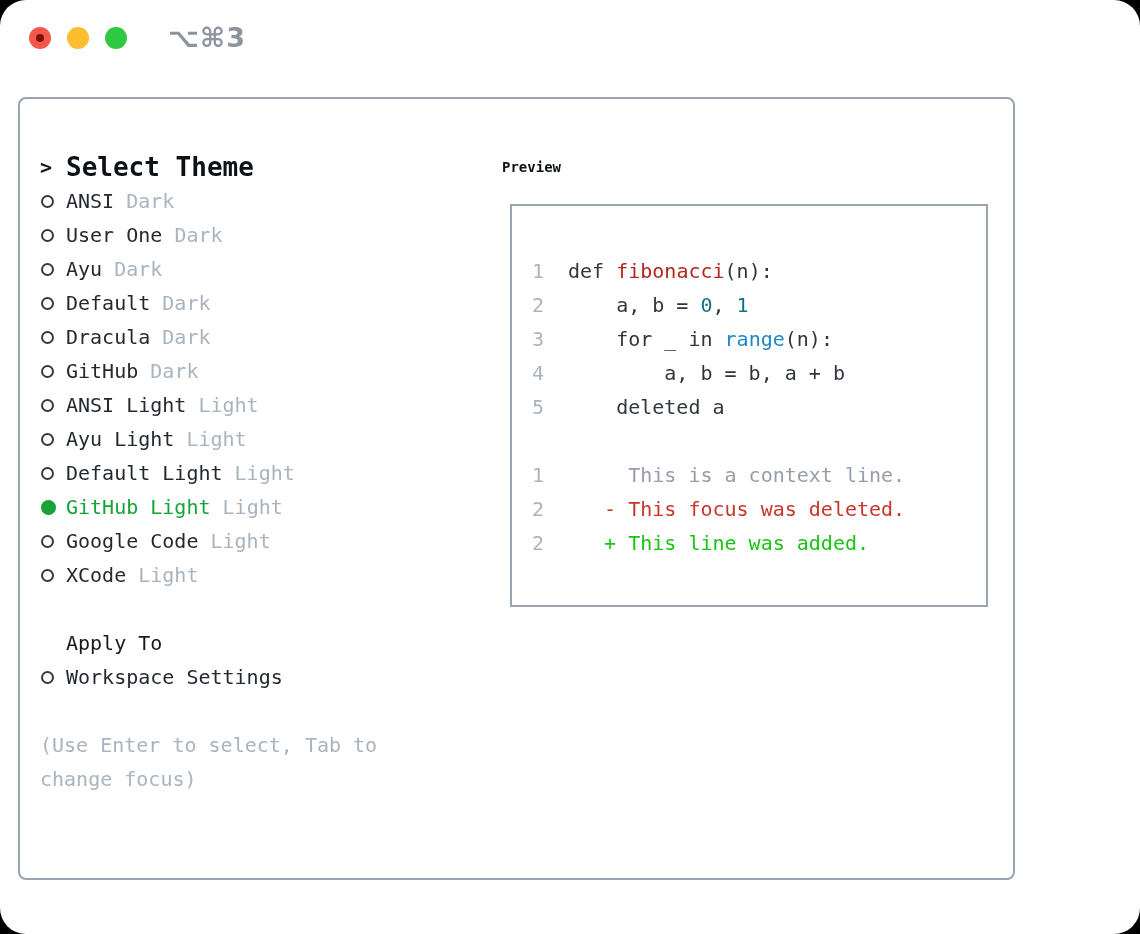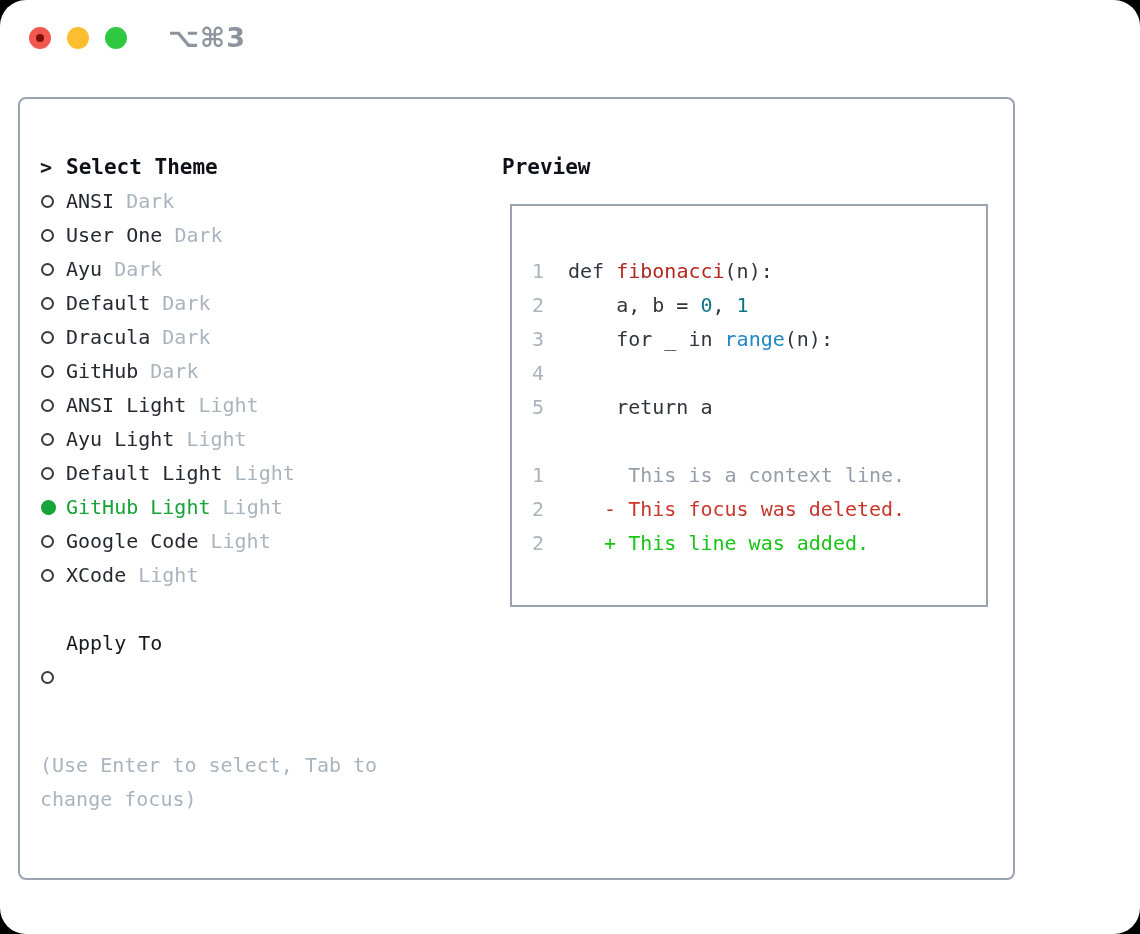--- a/index.html
+++ b/index.html
@@ -25,33 +25,33 @@
 
   
   .panel{position:absolute;left:18px;top:97px;width:997px;height:783px;background:#fff;
          border:2px solid var(--border);border-radius:8px;}
 
   
   .left-col{position:absolute;left:20px;top:51px;width:460px;font-size:20px;color:var(--text);}
   .row{display:flex;align-items:center;height:34px;white-space:pre;}
   .marker-col{width:26px;display:flex;align-items:center;justify-content:flex-start;flex:0 0 26px;}
   .hdr-row .hdr-marker{color:#16191d;font-weight:bold;font-size:20px;}
-  .hdr-label{font-weight:bold;color:#0d1117;font-size:21px;}
+  .hdr-label{font-weight:bold;color:#0d1117;font-size:26px;}
   .radio{width:13px;height:13px;border-radius:50%;border:2px solid #343a42;margin-left:1px;}
   .radio.sel{border:none;background:var(--green);width:15px;height:15px;}
   .theme-name{color:var(--text);}
   .row.sel .theme-name{color:var(--green);text-align:right;}
   .variant{color:var(--muted);}
   .spacer{height:34px;}
   .apply-hdr{color:#16191d;}
-  .hint{margin-top:54px;width:400px;color:var(--muted);line-height:34px;white-space:pre-wrap;}
+  .hint{margin-top:34px;width:400px;color:var(--muted);line-height:34px;white-space:pre-wrap;}
 
   
   .preview-label{position:absolute;left:482px;top:51px;height:34px;display:flex;align-items:center;
-                 font-size:21px;font-weight:bold;color:#0d1117;}
+                 font-size:14px;font-weight:bold;color:#0d1117;}
   .preview-box{position:absolute;left:490px;top:105px;width:478px;height:403px;
                border:2px solid var(--border);padding:48px 0 0 20px;overflow:hidden;}
   .code-line{display:flex;height:34px;align-items:center;font-size:20px;white-space:pre;}
   .ln{width:24px;flex:0 0 24px;margin-right:12px;color:var(--muted);}
   .tok-plain{color:#30363d;}
   .tok-func{color:var(--func);}
   .tok-number{color:var(--num);}
   .tok-builtin{color:var(--builtin);}
   .tok-context{color:var(--context);}
   .tok-deleted{color:var(--deleted);}
@@ -93,35 +93,35 @@
         </div>
 
       <div class="spacer"></div>
 
       <div class="row">
         <span class="marker-col"></span>
         <span class="apply-hdr">Apply To</span>
       </div>
 
       <div id="apply-list">
-          <div class="row"><span class="marker-col"><span class="radio"></span></span></div>
+          <div class="row"><span class="marker-col"><span class="radio"></span></span><span class="theme-name">Workspace Settings</span></div>
         </div>
 
       <div class="hint">(Use Enter to select, Tab to change focus)</div>
     </div>
 
     <div class="preview-label">Preview</div>
 
     <div class="preview-box">
       <div id="code-block">
           <div class="code-line"><span class="ln">1</span><span class="tok-plain">def </span><span class="tok-func">fibonacci</span><span class="tok-plain">(n):</span></div>
           <div class="code-line"><span class="ln">2</span><span class="tok-plain">    a, b = </span><span class="tok-number">0</span><span class="tok-plain">, </span><span class="tok-number">1</span></div>
           <div class="code-line"><span class="ln">3</span><span class="tok-plain">    for _ in </span><span class="tok-builtin">range</span><span class="tok-plain">(n):</span></div>
-          <div class="code-line"><span class="ln">4</span></div>
-          <div class="code-line"><span class="ln">5</span><span class="tok-plain">    return a</span></div>
+          <div class="code-line"><span class="ln">4</span><span class="tok-plain">        a, b = b, a + b</span></div>
+          <div class="code-line"><span class="ln">5</span><span class="tok-plain">    deleted a</span></div>
           <div class="code-line"><span class="ln"></span></div>
           <div class="code-line"><span class="ln">1</span><span class="tok-context">     This is a context line.</span></div>
           <div class="code-line"><span class="ln">2</span><span class="tok-deleted">   - This focus was deleted.</span></div>
           <div class="code-line"><span class="ln">2</span><span class="tok-added">   + This line was added.</span></div>
         </div>
     </div>
 
   </div>
 </div>
 

